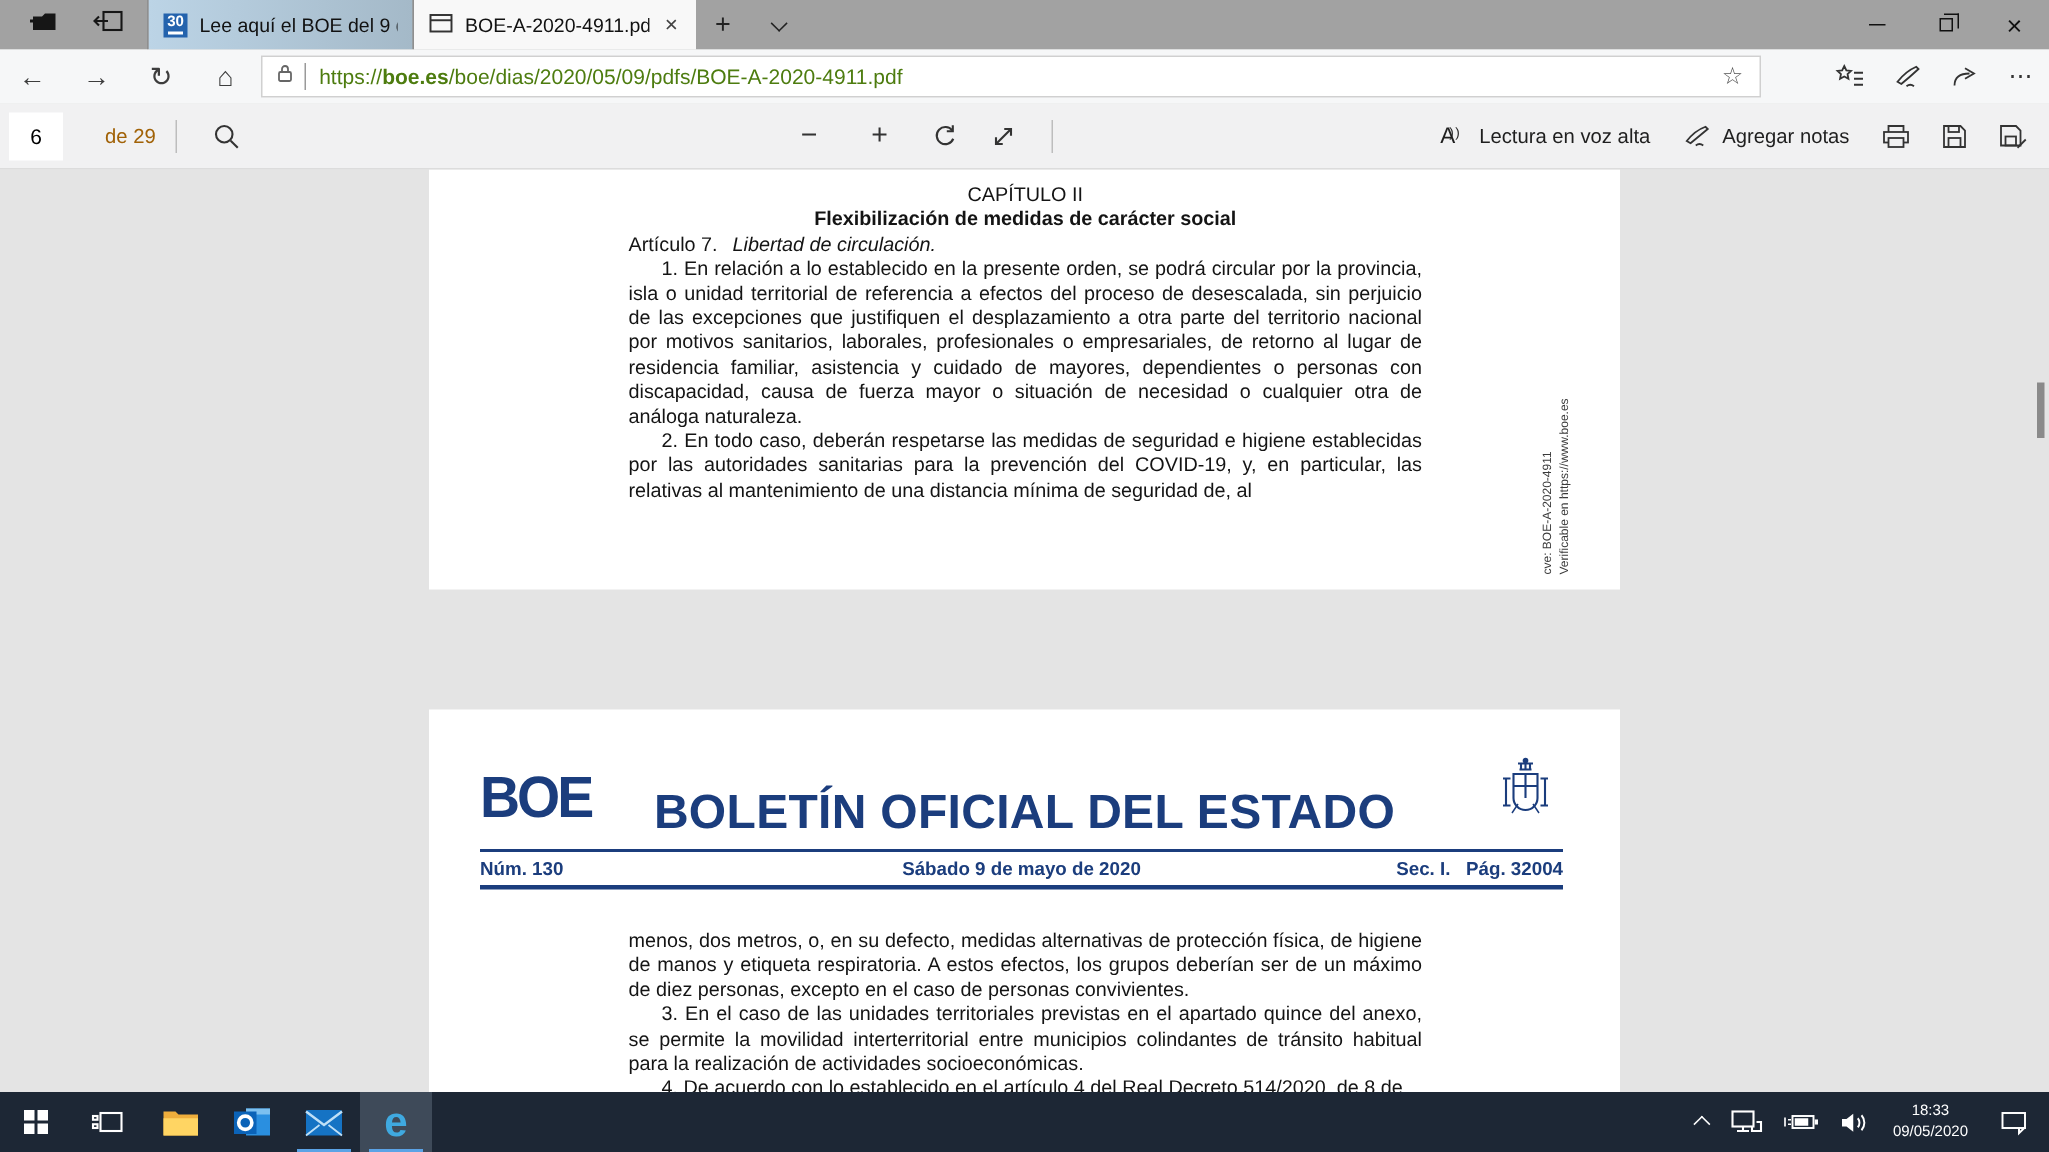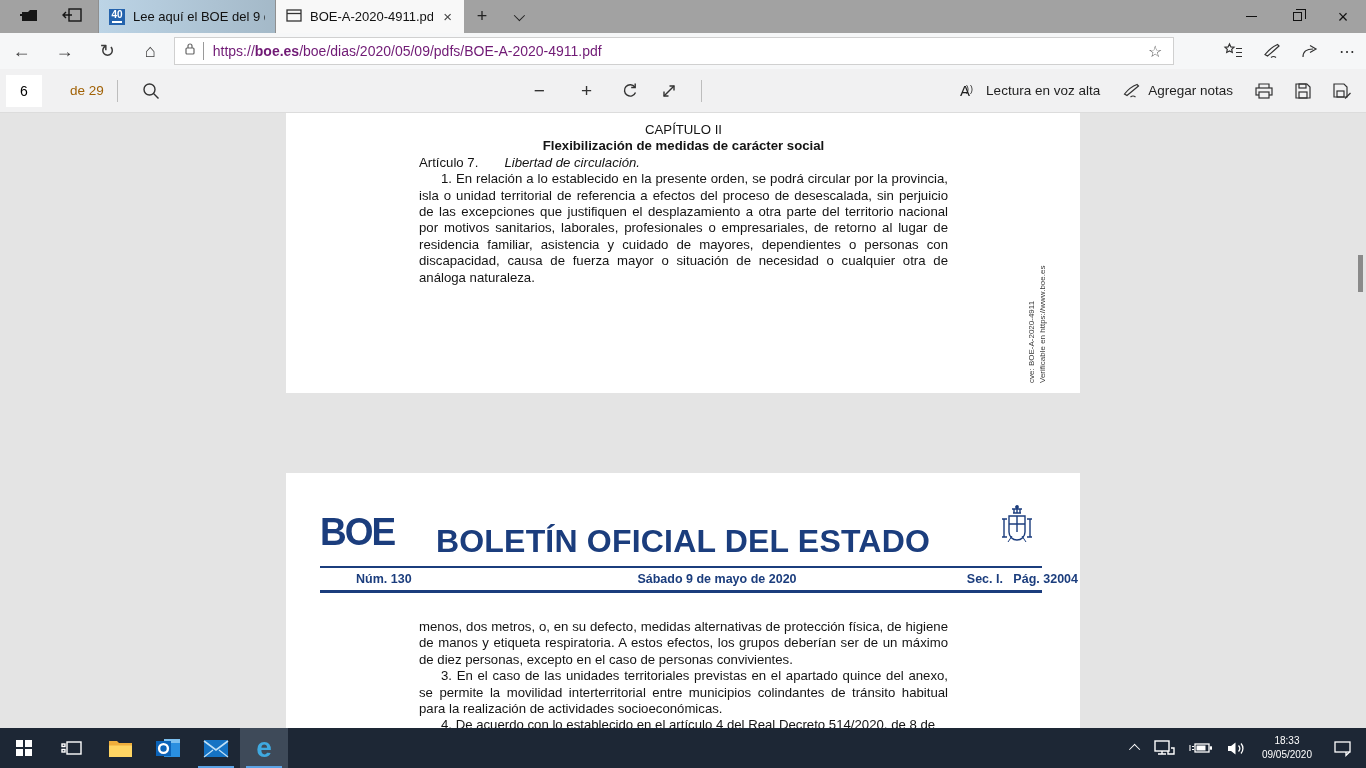--- a/index.html
+++ b/index.html
@@ -48,21 +48,21 @@
   .addressbar {
     position:absolute; top:33px; left:0; right:0; height:36px;
     background:#f6f7f8; display:flex; align-items:center;
   }
   .nav-btn { width:43px; height:36px; display:flex; align-items:center; justify-content:center; font-size:18px; color:#3d3d3d; }
   .url-box {
     height:28px; width:1002px; margin-left:2px; background:#fff;
     border:1px solid #d0d0d0; display:flex; align-items:center; padding:0 9px;
   }
   .url-divider { width:1px; height:18px; background:#9a9a9a; margin:0 9px 0 7px; }
-  .url-text { font-size:14px; color:#701a75; flex:1; white-space:nowrap; overflow:hidden; }
+  .url-text { font-size:14px; color:#4d7c0f; flex:1; white-space:nowrap; overflow:hidden; }
   .url-text .dom { font-weight:bold; }
   .url-star { font-size:16px; color:#555; padding:0 2px; }
   .ab-btn { width:38px; height:36px; display:flex; align-items:center; justify-content:center; color:#333; font-size:16px; }
 
   
   .pdfbar {
     position:absolute; top:69px; left:0; right:0; height:44px;
     background:#f1f1f2; border-bottom:1px solid #dcdcdc;
     display:flex; align-items:center; font-size:13.5px; color:#1f1f1f;
   }
@@ -86,32 +86,32 @@
   .page1 { top:0; height:280px; }
   .page2 { top:360px; height:420px; }
   .pdftext { position:absolute; left:133px; width:529px; font-size:13.2px; line-height:16.4px; text-align:justify; color:#141414; }
   .page1 .pdftext { top:9px; }
   .page2 .pdftext { top:146px; }
   .pdftext p { margin:0; }
   .pdftext p.ind { text-indent:22px; }
   .chapter { text-align:center; margin:0 0 13px 0; text-indent:0; }
   .chapter-title { text-align:center; font-weight:bold; margin:0 0 16px 0; text-indent:0; }
   .article-line { margin:0 0 9px 0; text-indent:0; }
-  .article-name { font-style:italic; margin-left:26px; }
+  .article-name { font-style:italic; margin-left:10px; }
   .vtext { position:absolute; transform:rotate(-90deg); transform-origin:0 100%; font-size:8px; color:#3a3a3a; white-space:nowrap; height:10px; line-height:10px; }
   .vt1 { left:751px; top:260px; }
   .vt2 { left:762px; top:260px; }
   .logo {
     position:absolute; left:34px; top:38px; font-size:37px; font-weight:900;
     color:#1b3d7d; letter-spacing:-2px; transform:scaleY(1.05);
   }
   .mast { position:absolute; left:0; right:0; top:50px; text-align:center; font-size:32px; font-weight:bold; color:#1b3d7d; letter-spacing:0.2px; }
   .arms { position:absolute; left:714px; top:32px; }
   .rule1 { position:absolute; left:34px; top:93px; width:722px; height:2px; background:#1b3d7d; }
-  .inforow { position:absolute; left:34px; top:99px; width:722px; height:14px; font-size:12.5px; font-weight:bold; color:#1b3d7d;margin-left:36px; }
+  .inforow { position:absolute; left:34px; top:99px; width:722px; height:14px; font-size:12.5px; font-weight:bold; color:#1b3d7d; }
   .issue { position:absolute; left:0; }
   .pdate { position:absolute; left:0; right:0; text-align:center; }
   .secpag { position:absolute; right:0; white-space:pre; }
   .rule2 { position:absolute; left:34px; top:117px; width:722px; height:2.5px; background:#1b3d7d; }
 
   .scroll-thumb { position:absolute; left:1358px; top:142px; width:5px; height:37px; background:#8a8a8a; }
 
   
   .taskbar {
     position:absolute; bottom:0; left:0; right:0; height:40px;
@@ -146,21 +146,21 @@
       <span>
         <svg width="20" height="14" viewBox="0 0 20 14" fill="none" stroke="#161616" stroke-width="1.4">
             <rect x="7" y="1" width="12" height="12"></rect>
             <path d="M1 7h9M4 4L1 7l3 3"></path>
           </svg>
       </span>
     </div>
 
     <div class="tab inactive">
       <span class="favicon20">
-        <span>40</span>
+        <span>30</span>
           <i></i>
       </span>
       <span class="tab-title">Lee aquí el BOE del 9 de ma</span>
     </div>
 
     <div class="tab active">
       <span>
         <svg width="16" height="13" viewBox="0 0 16 13" fill="none" stroke="#333" stroke-width="1.3">
             <rect x="1" y="1" width="14" height="11"></rect>
             <path d="M1 4.5h14"></path>
@@ -305,20 +305,21 @@
   </div>
 
   <div class="viewport">
 
     <div class="page page1">
       <div class="pdftext">
         <p class="chapter">CAPÍTULO II</p>
         <p class="chapter-title">Flexibilización de medidas de carácter social</p>
         <p class="article-line"><span>Artículo 7.</span><span class="article-name">Libertad de circulación.</span></p>
         <p class="ind">1.  En relación a lo establecido en la presente orden, se podrá circular por la provincia, isla o unidad territorial de referencia a efectos del proceso de desescalada, sin perjuicio de las excepciones que justifiquen el desplazamiento a otra parte del territorio nacional por motivos sanitarios, laborales, profesionales o empresariales, de retorno al lugar de residencia familiar, asistencia y cuidado de mayores, dependientes o personas con discapacidad, causa de fuerza mayor o situación de necesidad o cualquier otra de análoga naturaleza.</p>
+        <p class="ind">2.  En todo caso, deberán respetarse las medidas de seguridad e higiene establecidas por las autoridades sanitarias para la prevención del COVID-19, y, en particular, las relativas al mantenimiento de una distancia mínima de seguridad de, al</p>
       </div>
       <span class="vtext vt1">cve: BOE-A-2020-4911</span>
       <span class="vtext vt2">Verificable en https://www.boe.es</span>
     </div>
 
     <div class="page page2">
       <div class="logo">BOE</div>
       <div class="mast">BOLETÍN OFICIAL DEL ESTADO</div>
       <span class="arms">
         <svg width="34" height="46" viewBox="0 0 34 46" fill="none" stroke="#1b3d7d" stroke-width="1.4">

